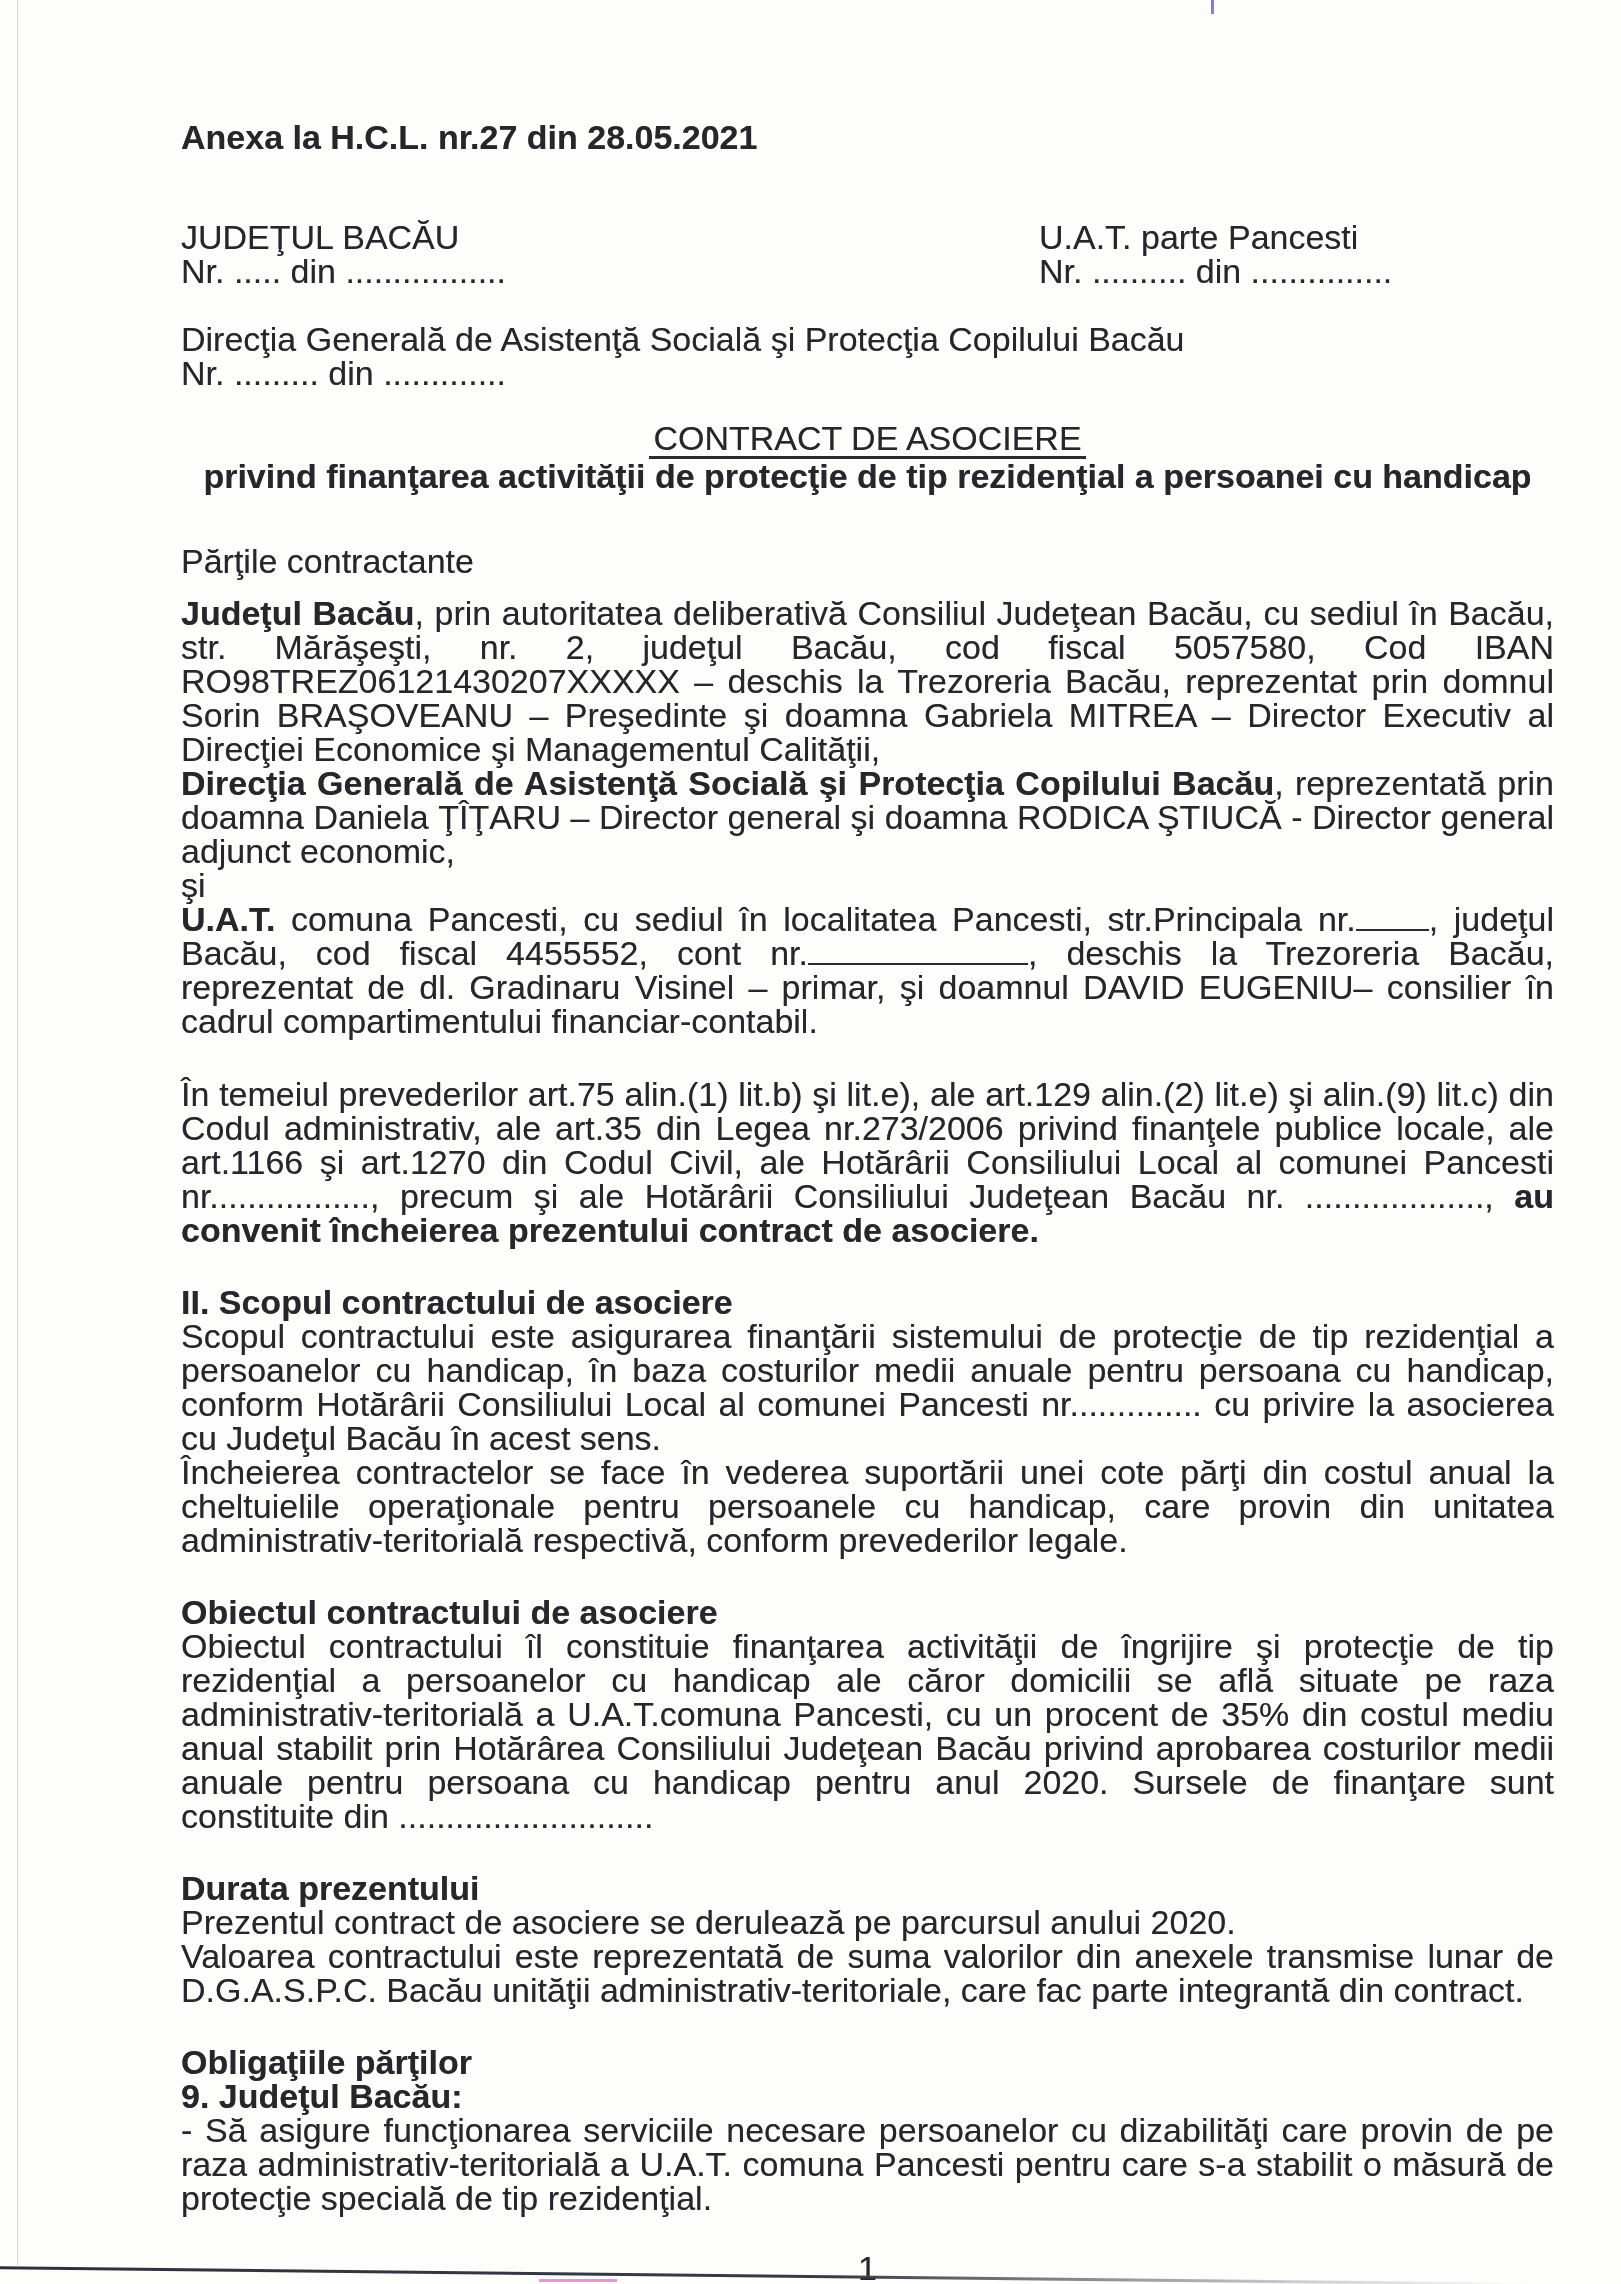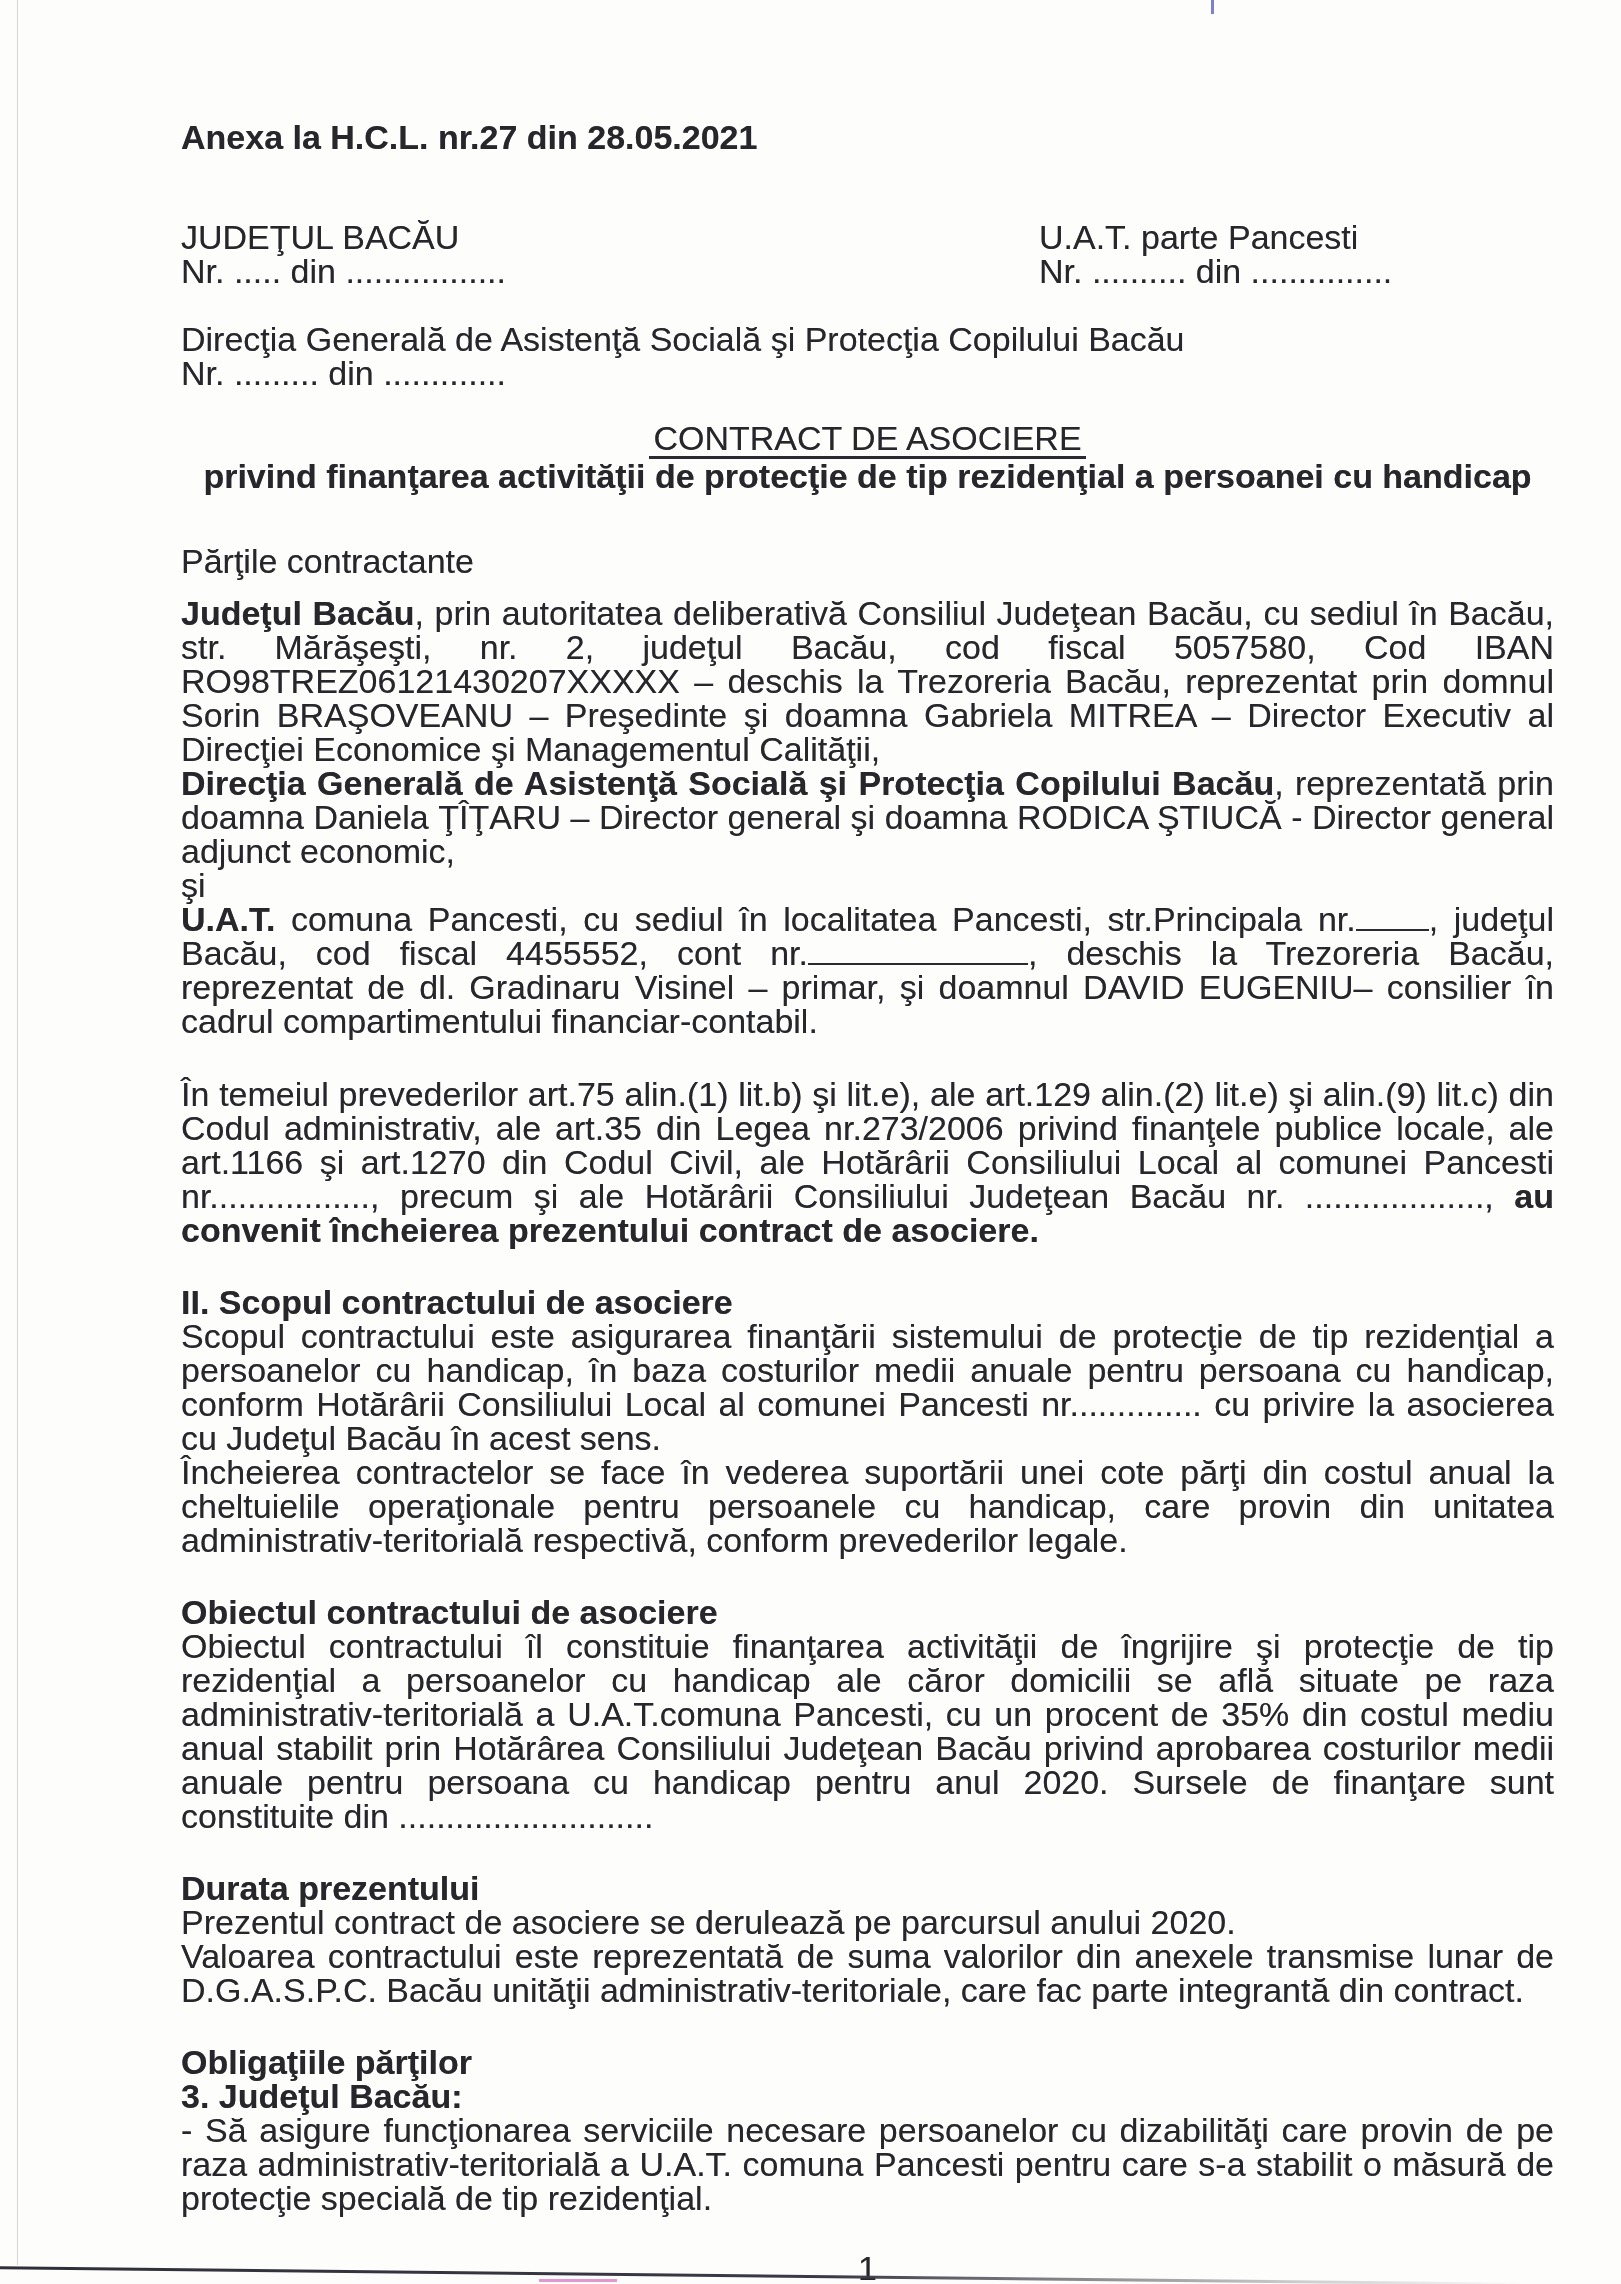--- a/index.html
+++ b/index.html
@@ -116,21 +116,21 @@
 
   <p class="txt sec-heading">Obiectul contractului de asociere</p>
   <p class="txt just">Obiectul contractului îl constituie finanţarea activităţii de îngrijire şi protecţie de tip rezidenţial a persoanelor cu handicap ale căror domicilii se află situate pe raza administrativ-teritorială a U.A.T.comuna Pancesti, cu un procent de 35% din costul mediu anual stabilit prin Hotărârea Consiliului Judeţean Bacău privind aprobarea costurilor medii anuale pentru persoana cu handicap pentru anul 2020. Sursele de finanţare sunt constituite din ...........................</p>
 
   <p class="txt sec-heading">Durata prezentului</p>
   <p class="txt just">Prezentul contract de asociere se derulează pe parcursul anului 2020.</p>
 
   <p class="txt just">Valoarea contractului este reprezentată de suma valorilor din anexele transmise lunar de D.G.A.S.P.C. Bacău unităţii administrativ-teritoriale, care fac parte integrantă din contract.</p>
 
   <p class="txt sec-heading">Obligaţiile părţilor</p>
-  <p class="txt sec-heading-tight">3. Judeţul Bacău:</p>
+  <p class="txt sec-heading-tight">9. Judeţul Bacău:</p>
   <p class="txt just">- Să asigure funcţionarea serviciile necesare persoanelor cu dizabilităţi care provin de pe raza administrativ-teritorială a U.A.T. comuna Pancesti pentru care s-a stabilit o măsură de protecţie specială de tip rezidenţial.</p>
 
   <p class="txt pageno">1</p>
 
 </div>
 
 <div class="edge-left"></div>
 <div class="tick-top"></div>
 <div class="bottom-skew"></div>
 <div class="blip-magenta"></div>

